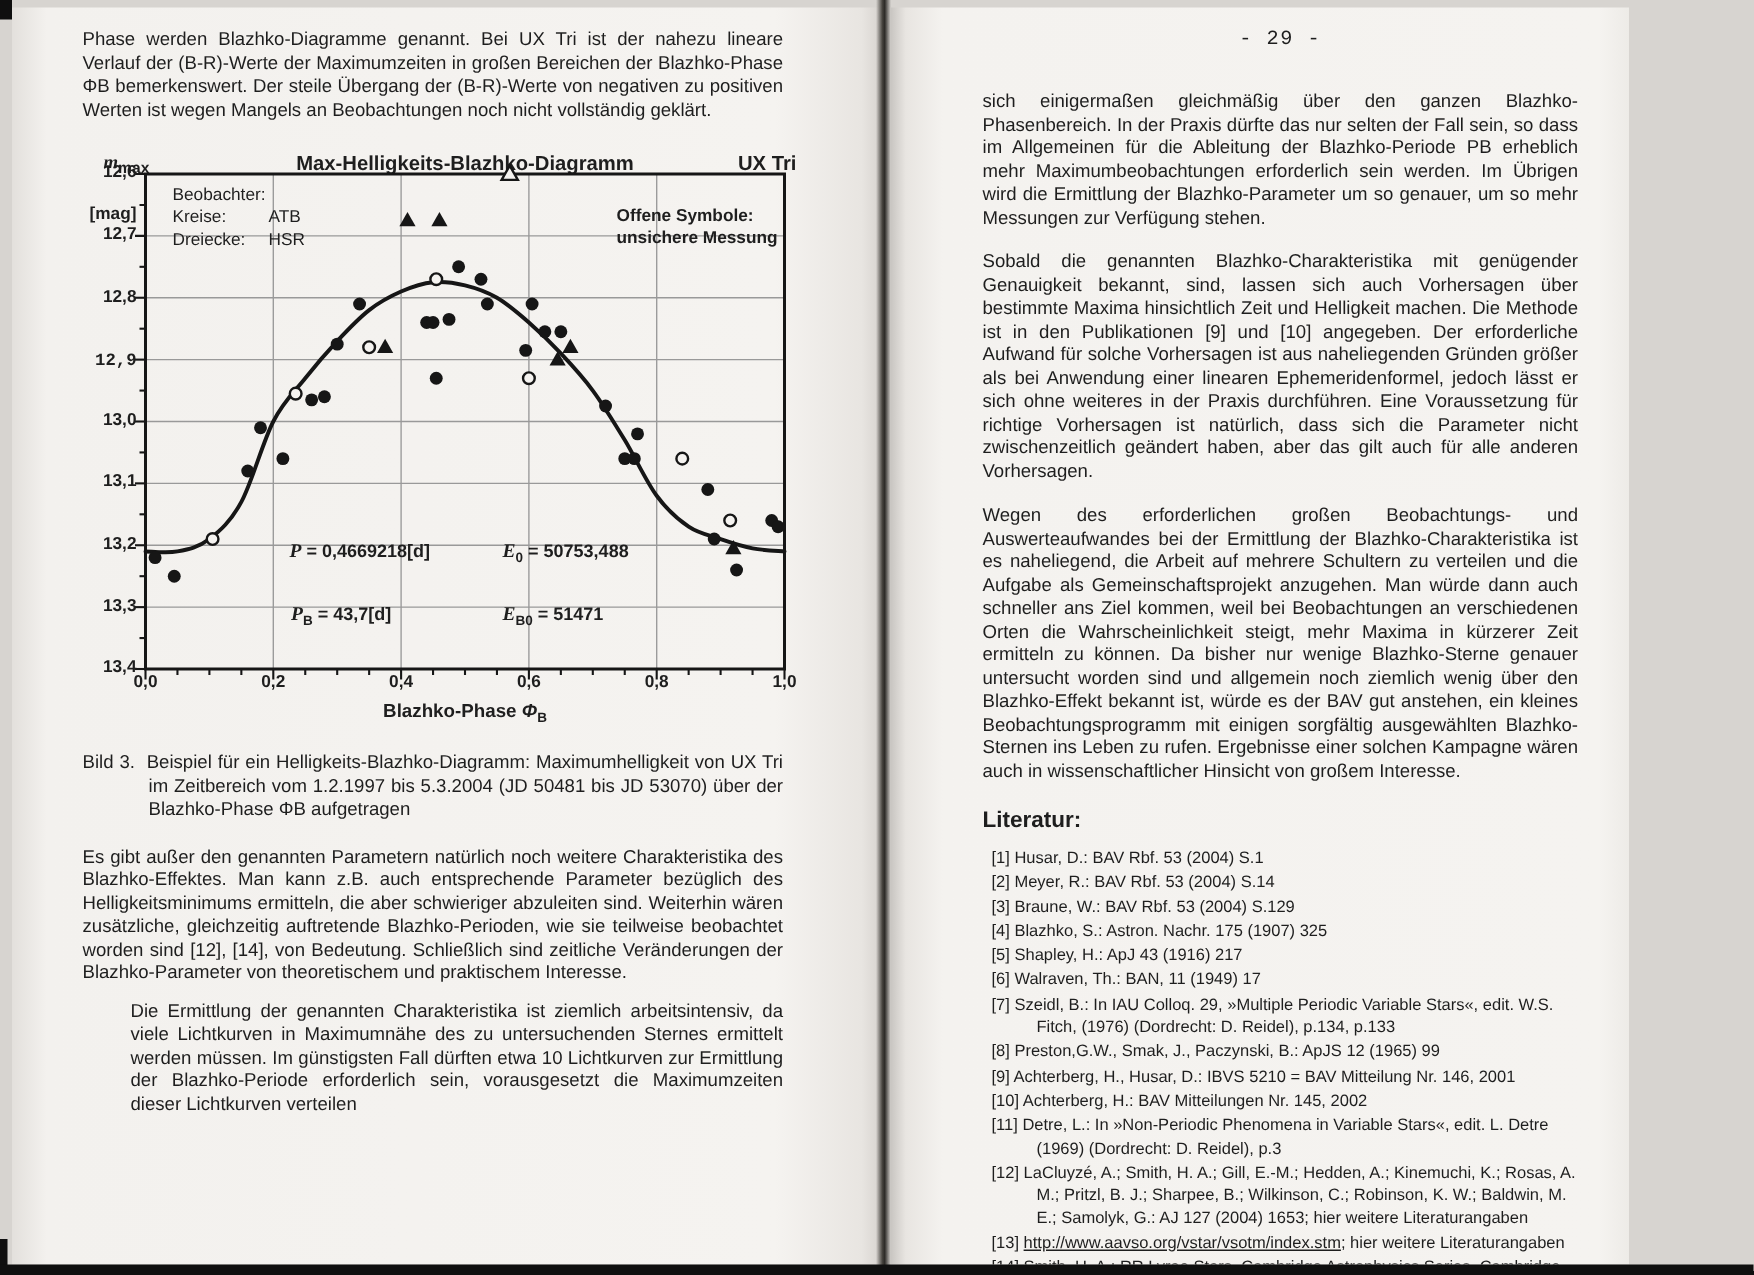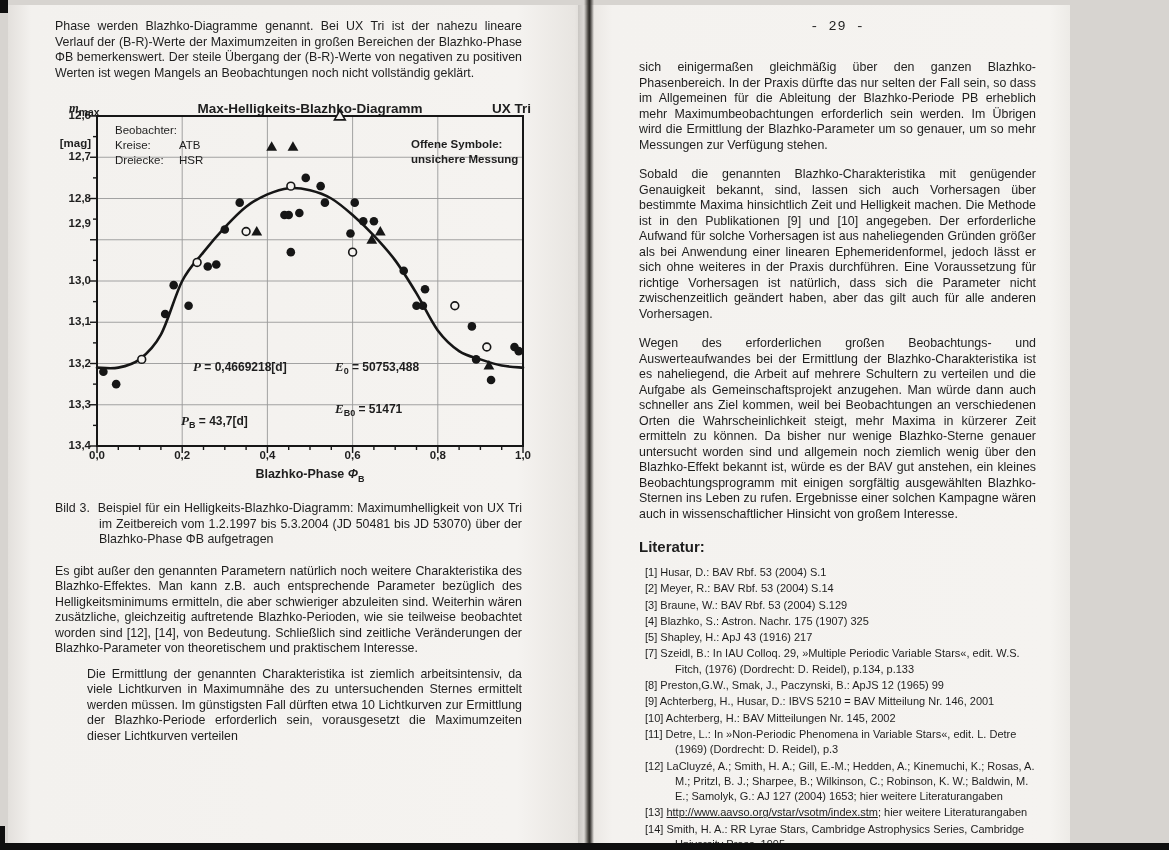--- a/index.html
+++ b/index.html
@@ -3,21 +3,21 @@
 <meta charset="utf-8">
 <style>
   html,body{margin:0;padding:0;}
   body{width:1169px;height:850px;background:#d7d4d0;position:relative;overflow:hidden;
        font-family:"Liberation Sans", sans-serif;color:#1e1e1e;}
   .spread{position:absolute;inset:0;}
   .page{position:absolute;top:5px;height:838px;overflow:hidden;}
   .page-left{left:8px;width:578px;
     background:linear-gradient(90deg,#e3e0dc 0%,#f3f1ee 4%,#f5f3f0 88%,#e8e5e1 98%,#d9d5d1 100%);
     padding:14px 64px 0 47px;box-sizing:border-box;}
-  .page-right{left:578px;width:492px;
+  .page-right{left:594px;width:492px;
     background:linear-gradient(90deg,#c9c6c2 0%,#e8e5e1 2%,#f4f2ef 7%,#f5f3f0 96%,#edebe7 100%);
     padding:14px 34px 0 61px;box-sizing:border-box;}
   .binding{position:absolute;left:584px;top:0;width:10px;height:845px;
     background:linear-gradient(90deg,rgba(70,67,63,0) 0%,#47443f 42%,#2c2a27 58%,rgba(120,116,110,0) 100%);}
   .artifact{position:absolute;background:#0f0f0f;}
   .art-top-left{left:0;top:0;width:8px;height:13px;}
   .art-bottom-left{left:0;top:826px;width:5px;height:18px;}
   .art-bottom-bar{left:0;right:0;bottom:0;height:7px;}
 
   .page-num{font-family:"Liberation Mono", monospace;font-size:13.5px;letter-spacing:1px;
@@ -164,21 +164,21 @@
           <path d="M 286.77 122.15000000000019 L 292.16999999999996 131.65000000000018 L 281.37 131.65000000000018 Z" fill="#161616"></path>
           <path d="M 295.29 113.90000000000036 L 300.69 123.40000000000036 L 289.89000000000004 123.40000000000036 Z" fill="#161616"></path>
           <path d="M 403.92 247.96249999999995 L 409.32 257.4624999999999 L 398.52000000000004 257.4624999999999 Z" fill="#161616"></path>
           <path d="M 254.82 -1.5999999999999996 L 260.21999999999997 7.9 L 249.42 7.9 Z" fill="#f5f3f0" stroke="#161616" stroke-width="1.6"></path>
         </svg>
 
       <div id="ytick-holder">
           <div class="ytick" style="top: 8px;">12,6</div>
           <div class="ytick" style="top: 49.25px;">12,7</div>
           <div class="ytick" style="top: 90.5px;">12,8</div>
-          <div class="ytick" style="top: 116px;">12,9</div>
+          <div class="ytick" style="top: 133px; font-family: Liberation Mono, monospace;">12,9</div>
           <div class="ytick" style="top: 173px;">13,0</div>
           <div class="ytick" style="top: 214.25px;">13,1</div>
           <div class="ytick" style="top: 255.5px;">13,2</div>
           <div class="ytick" style="top: 296.75px;">13,3</div>
           <div class="ytick" style="top: 338px;">13,4</div>
         </div>
       <div class="yunit" style="top:36px;">[mag]</div>
       <div id="xtick-holder">
           <div class="xtick" style="left: 22px;">0,0</div>
           <div class="xtick" style="left: 107.2px;">0,2</div>
@@ -193,21 +193,21 @@
         <div><span class="lab">Kreise:</span><span>ATB</span></div>
         <div><span class="lab">Dreiecke:</span><span>HSR</span></div>
       </div>
       <div class="legend-right">
         <div>Offene Symbole:</div>
         <div>unsichere Messung</div>
       </div>
 
       <div class="param" style="left:138px;top:258px;"><i>P</i><sub></sub> <span>= 0,4669218[d]</span></div>
       <div class="param" style="left:280px;top:258px;"><i>E</i><sub>0</sub> <span>= 50753,488</span></div>
-      <div class="param" style="left:126px;top:300px;margin-top:12px;"><i>P</i><sub>B</sub> <span>= 43,7[d]</span></div>
+      <div class="param" style="left:139px;top:300px;"><i>P</i><sub>B</sub> <span>= 43,7[d]</span></div>
       <div class="param" style="left:280px;top:300px;"><i>E</i><sub>B0</sub> <span>= 51471</span></div>
 
       <div class="xlabel"><span>Blazhko-Phase</span> <i>Φ</i><sub style="font-size:9px;">B</sub></div>
     </div>
 
     <p class="caption"><span>Bild 3.</span>&nbsp;&nbsp;<span>Beispiel für ein Helligkeits-Blazhko-Diagramm: Maximumhelligkeit von UX Tri im Zeitbereich vom 1.2.1997 bis 5.3.2004 (JD 50481 bis JD 53070) über der Blazhko-Phase ΦB aufgetragen</span></p>
 
     <p class="body">Es gibt außer den genannten Parametern natürlich noch weitere Charakteristika des Blazhko-Effektes. Man kann z.B. auch entsprechende Parameter bezüglich des Helligkeitsminimums ermitteln, die aber schwieriger abzuleiten sind. Weiterhin wären zusätzliche, gleichzeitig auftretende Blazhko-Perioden, wie sie teilweise beobachtet worden sind [12], [14], von Bedeutung. Schließlich sind zeitliche Veränderungen der Blazhko-Parameter von theoretischem und praktischem Interesse.</p>
     <p class="body nogap">Die Ermittlung der genannten Charakteristika ist ziemlich arbeitsintensiv, da viele Lichtkurven in Maximumnähe des zu untersuchenden Sternes ermittelt werden müssen. Im günstigsten Fall dürften etwa 10 Lichtkurven zur Ermittlung der Blazhko-Periode erforderlich sein, vorausgesetzt die Maximumzeiten dieser Lichtkurven verteilen</p>
   </div>
@@ -220,20 +220,21 @@
     <p class="body" style="margin-top:14px;">Wegen des erforderlichen großen Beobachtungs- und Auswerteaufwandes bei der Ermittlung der Blazhko-Charakteristika ist es naheliegend, die Arbeit auf mehrere Schultern zu verteilen und die Aufgabe als Gemeinschaftsprojekt anzugehen. Man würde dann auch schneller ans Ziel kommen, weil bei Beobachtungen an verschiedenen Orten die Wahrscheinlichkeit steigt, mehr Maxima in kürzerer Zeit ermitteln zu können. Da bisher nur wenige Blazhko-Sterne genauer untersucht worden sind und allgemein noch ziemlich wenig über den Blazhko-Effekt bekannt ist, würde es der BAV gut anstehen, ein kleines Beobachtungsprogramm mit einigen sorgfältig ausgewählten Blazhko-Sternen ins Leben zu rufen. Ergebnisse einer solchen Kampagne wären auch in wissenschaftlicher Hinsicht von großem Interesse.</p>
 
     <div class="lit-head">Literatur:</div>
 
     <div id="ref-list">
         <div class="ref-item"><span>[1] </span><span>Husar, D.: BAV Rbf. 53 (2004) S.1</span></div>
         <div class="ref-item"><span>[2] </span><span>Meyer, R.: BAV Rbf. 53 (2004) S.14</span></div>
         <div class="ref-item"><span>[3] </span><span>Braune, W.: BAV Rbf. 53 (2004) S.129</span></div>
         <div class="ref-item"><span>[4] </span><span>Blazhko, S.: Astron. Nachr. 175 (1907) 325</span></div>
         <div class="ref-item"><span>[5] </span><span>Shapley, H.: ApJ 43 (1916) 217</span></div>
+        <div class="ref-item"><span>[6] </span><span>Walraven, Th.: BAN, 11 (1949) 17</span></div>
         <div class="ref-item"><span>[7] </span><span>Szeidl, B.: In IAU Colloq. 29, »Multiple Periodic Variable Stars«, edit. W.S. Fitch, (1976) (Dordrecht: D. Reidel), p.134, p.133</span></div>
         <div class="ref-item"><span>[8] </span><span>Preston,G.W., Smak, J., Paczynski, B.: ApJS 12 (1965) 99</span></div>
         <div class="ref-item"><span>[9] </span><span>Achterberg, H., Husar, D.: IBVS 5210 = BAV Mitteilung Nr. 146, 2001</span></div>
         <div class="ref-item"><span>[10] </span><span>Achterberg, H.: BAV Mitteilungen Nr. 145, 2002</span></div>
         <div class="ref-item"><span>[11] </span><span>Detre, L.: In »Non-Periodic Phenomena in Variable Stars«, edit. L. Detre (1969) (Dordrecht: D. Reidel), p.3</span></div>
         <div class="ref-item"><span>[12] </span><span>LaCluyzé, A.; Smith, H. A.; Gill, E.-M.; Hedden, A.; Kinemuchi, K.; Rosas, A. M.; Pritzl, B. J.; Sharpee, B.; Wilkinson, C.; Robinson, K. W.; Baldwin, M. E.; Samolyk, G.: AJ 127 (2004) 1653; hier weitere Literaturangaben</span></div>
         <div class="ref-item"><span>[13] </span><span class="ref-link">http://www.aavso.org/vstar/vsotm/index.stm</span><span>; hier weitere Literaturangaben</span></div>
         <div class="ref-item"><span>[14] </span><span>Smith, H. A.: RR Lyrae Stars, Cambridge Astrophysics Series, Cambridge University Press, 1995</span></div>
       </div>
 

